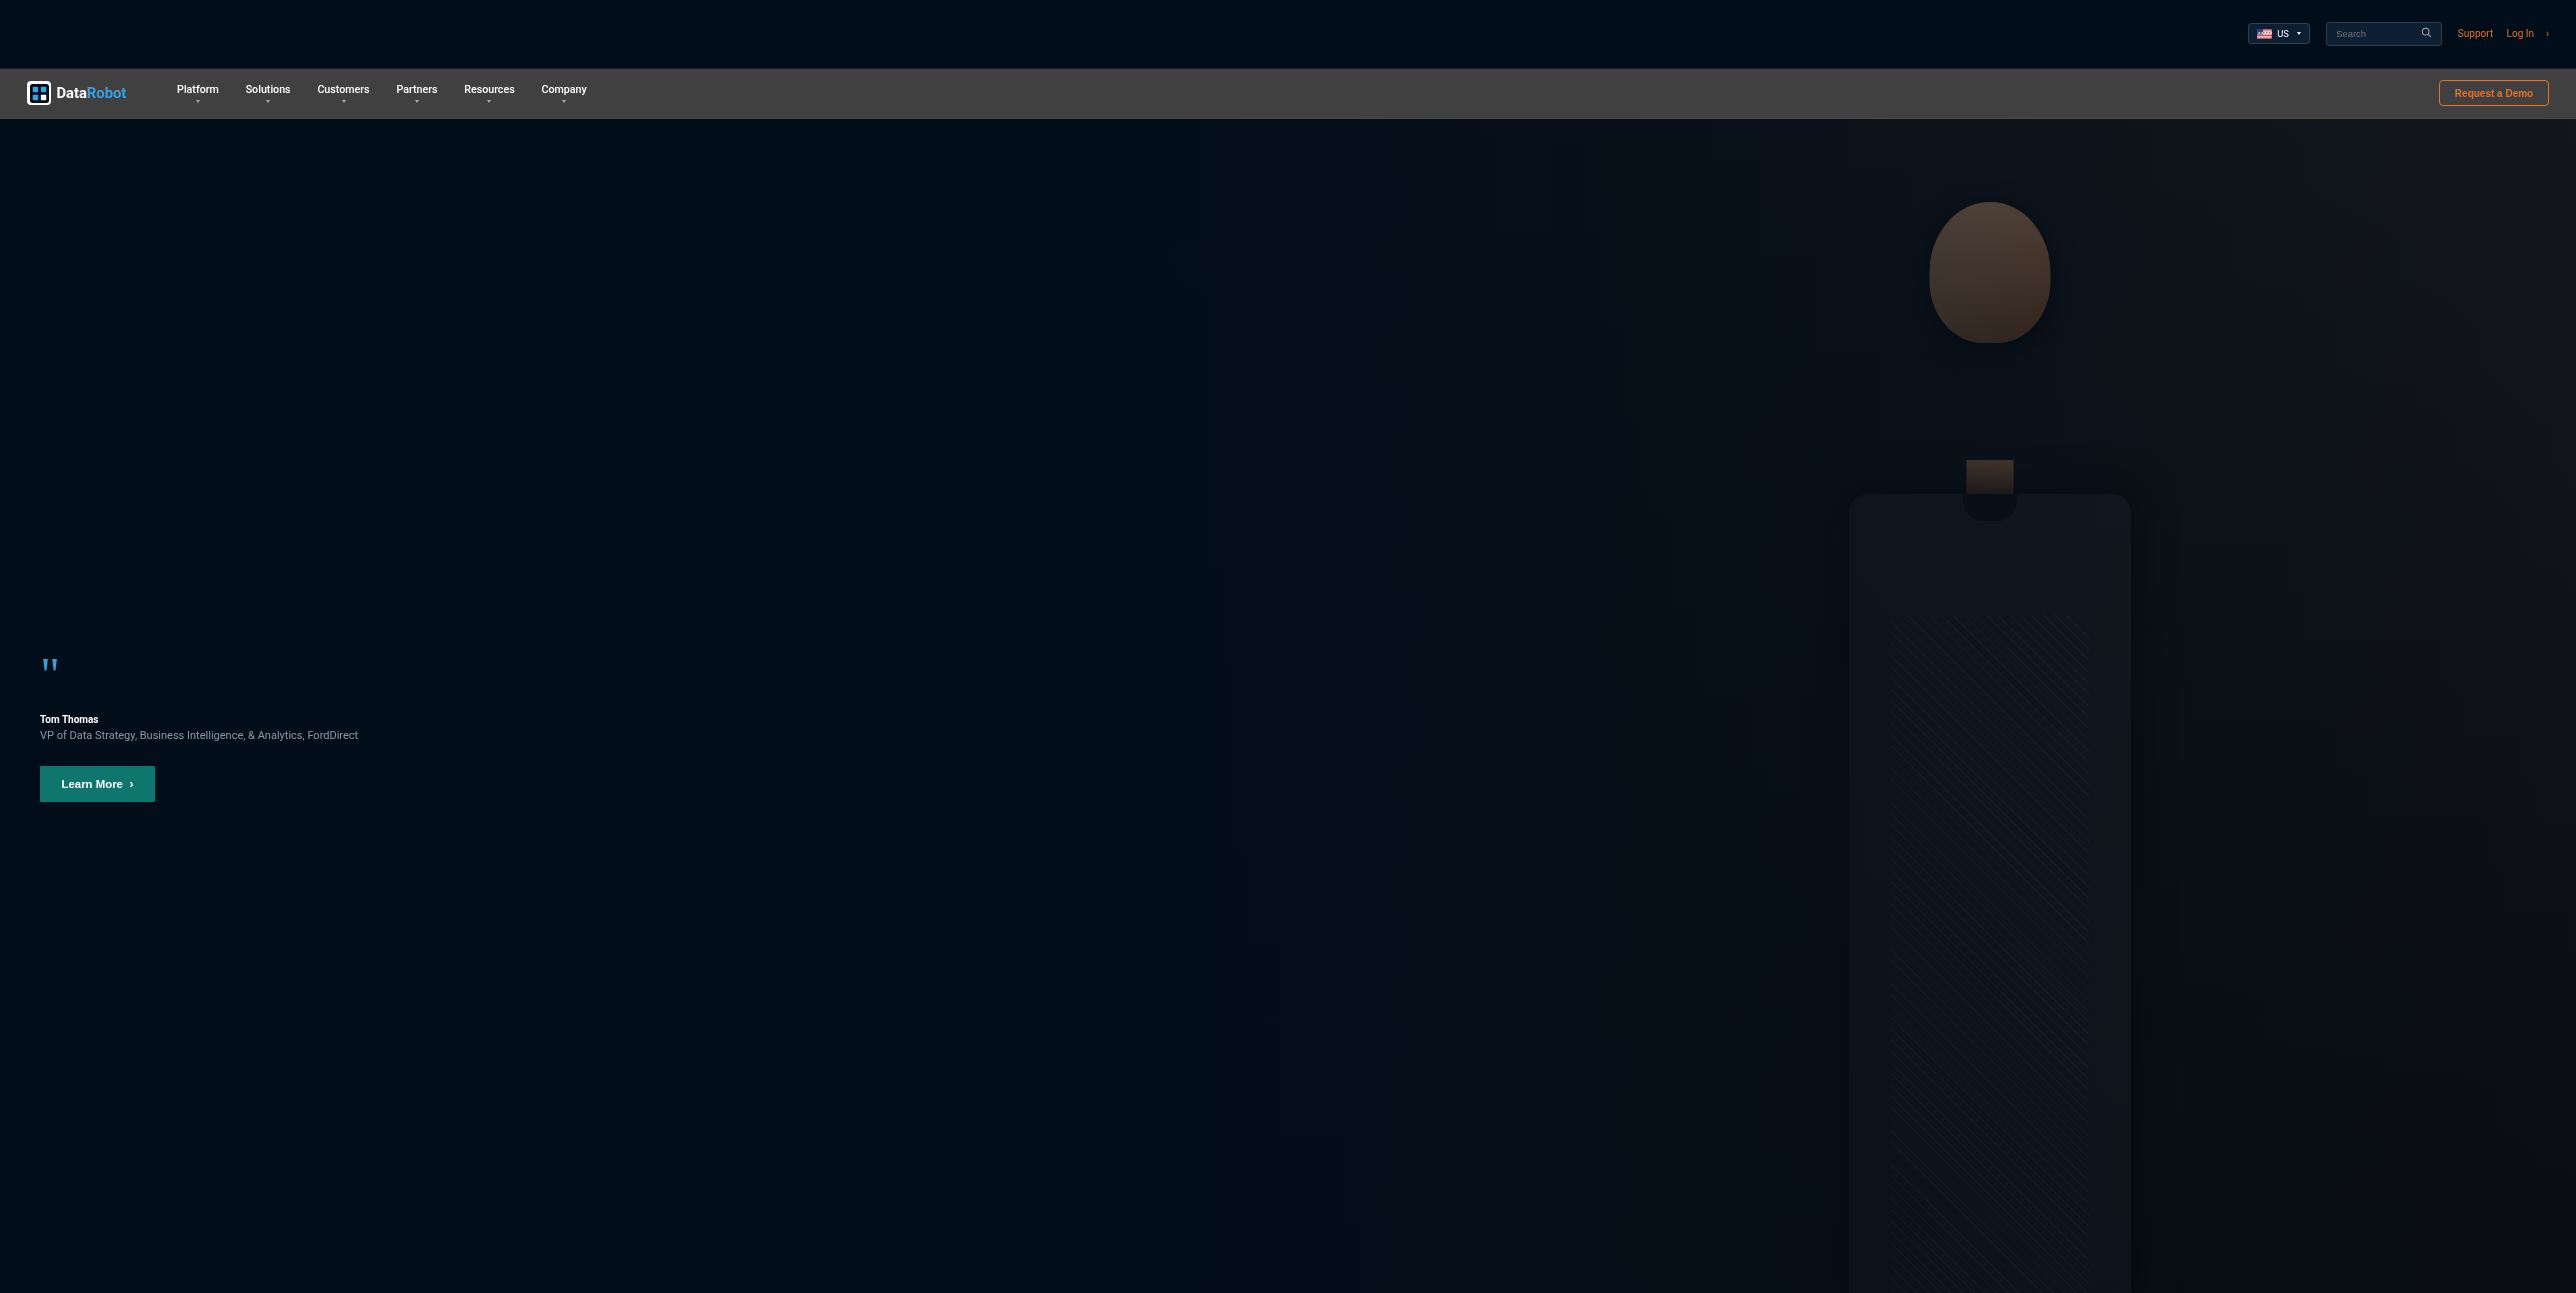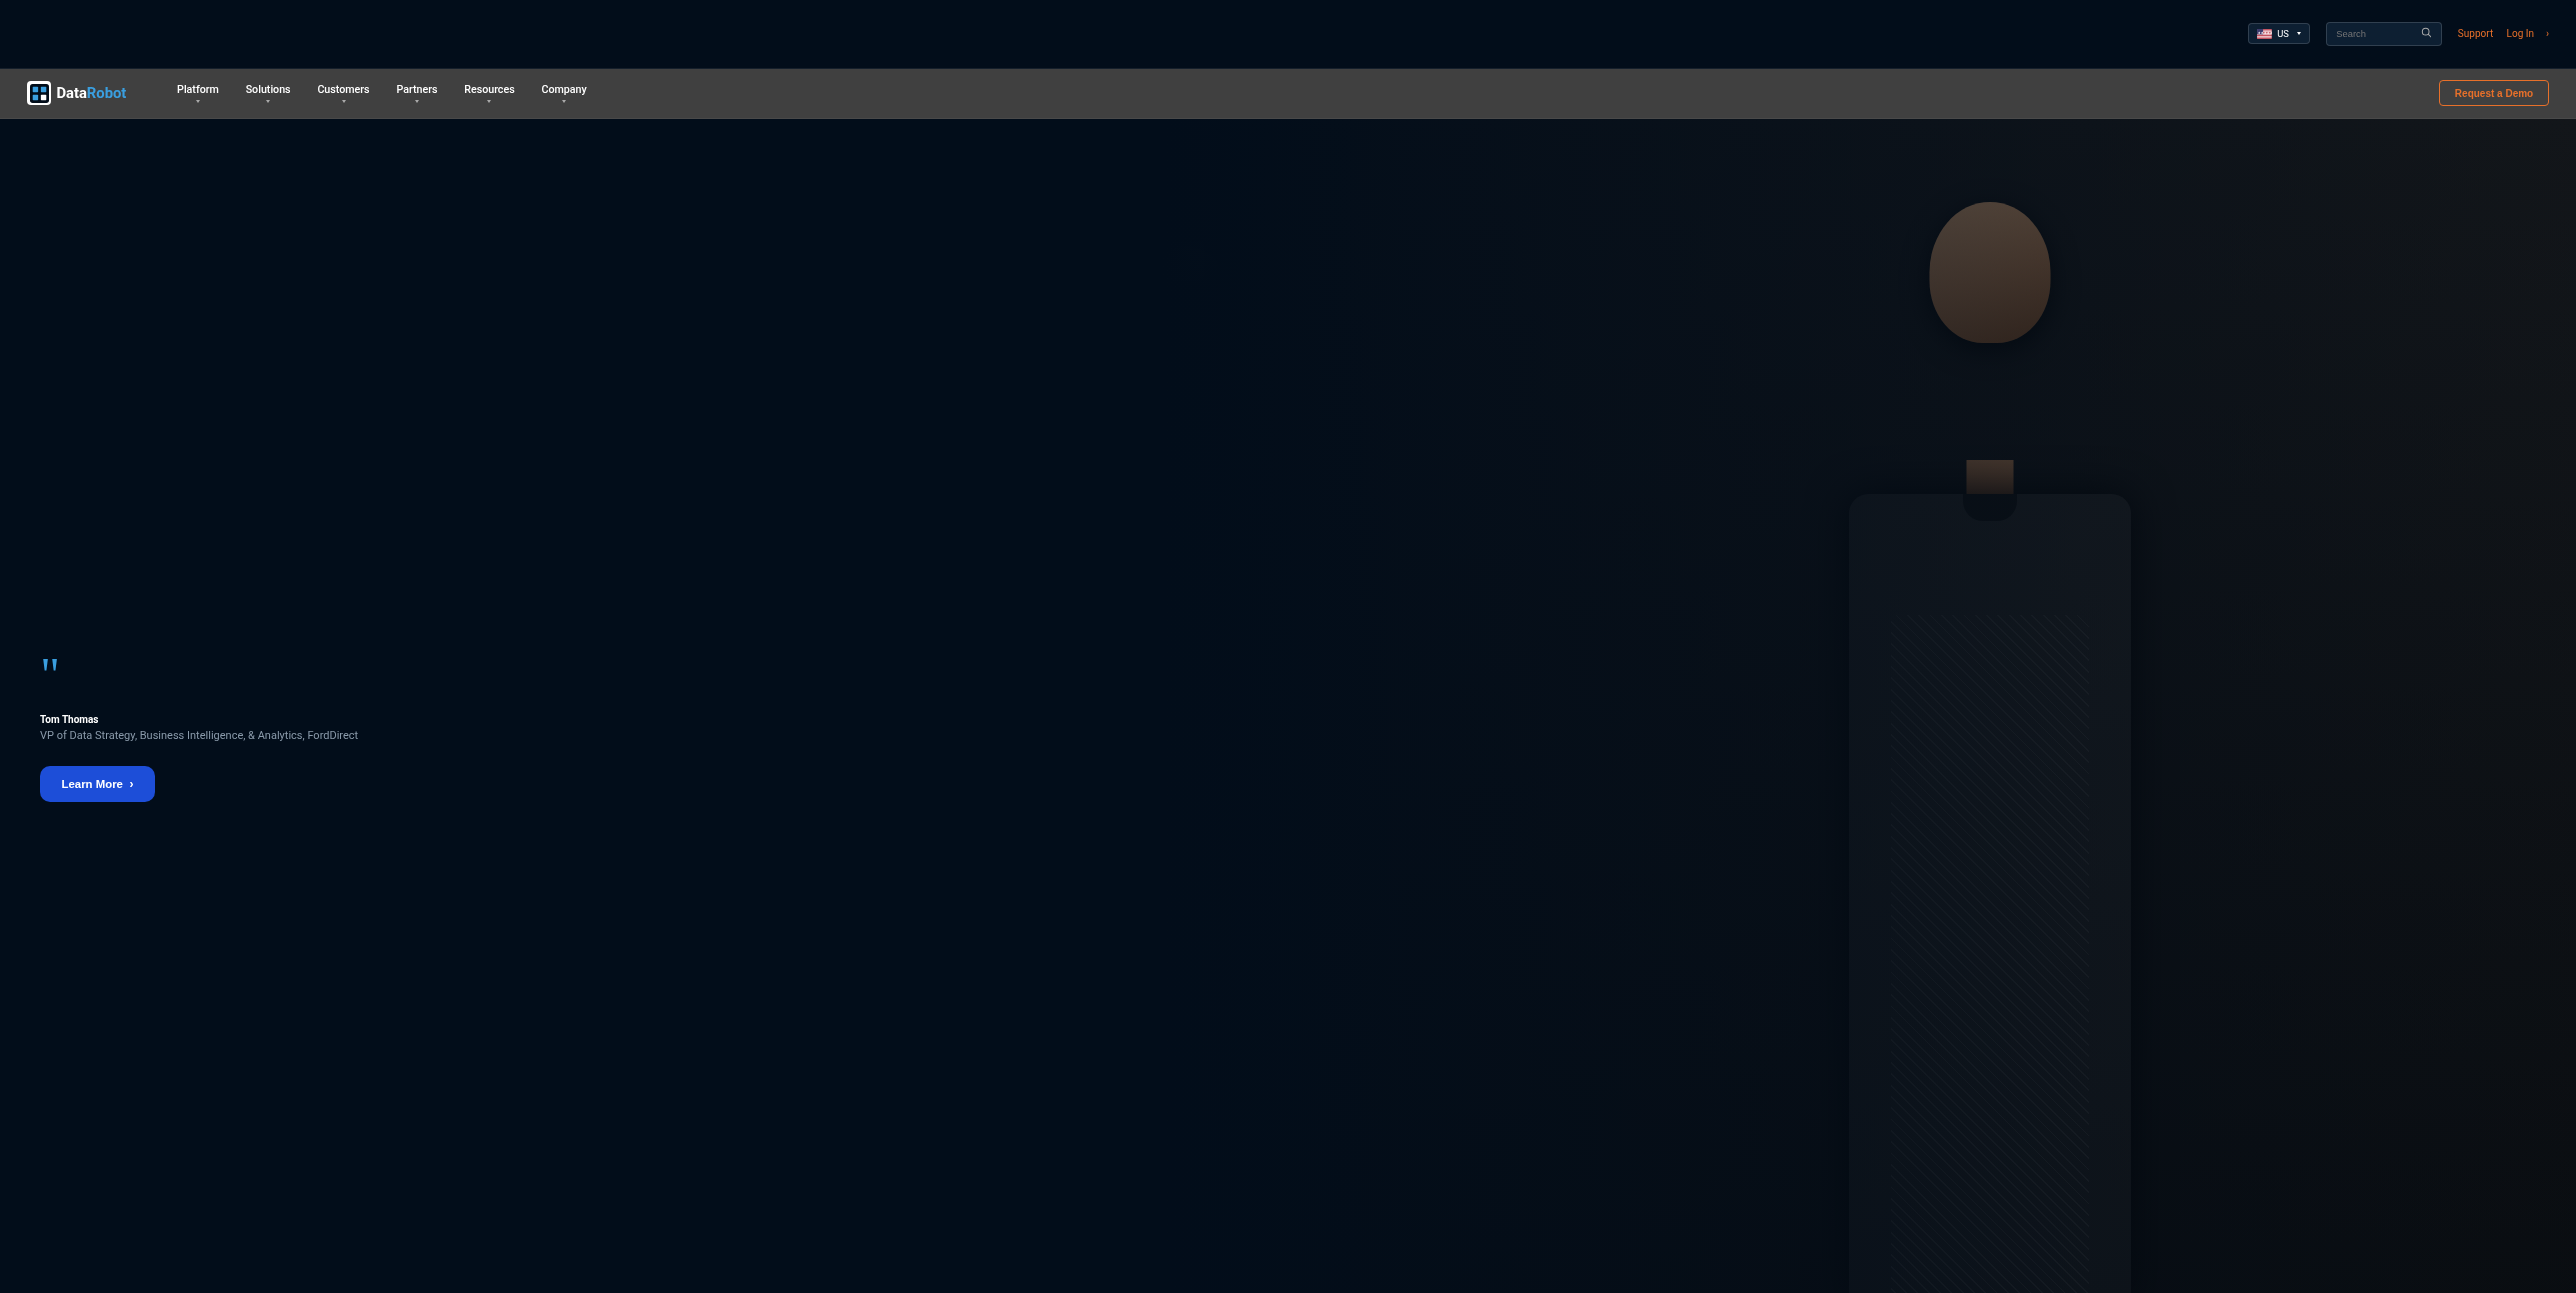--- a/index.html
+++ b/index.html
@@ -221,25 +221,25 @@
       font-size: 10px;
       font-weight: 700;
       color: #fff;
       margin-bottom: 4px;
     }
     .author-title {
       font-size: 11px;
       color: #8a9aaa;
     }
     .learn-more-btn {
-      background: #1d4ed8;
+      background: #0f766e;
       color: #fff;
       border: none;
       padding: 10.7px 21.5px;
-      border-radius: 10px;
+      border-radius: 1px;
       font-size: 11.4px;
       font-weight: 600;
       cursor: pointer;
       display: flex;
       align-items: center;
       gap: 6.7px;
       transition: background 0.2s;
     }
     .btn-arrow {
       font-size: 12px;

